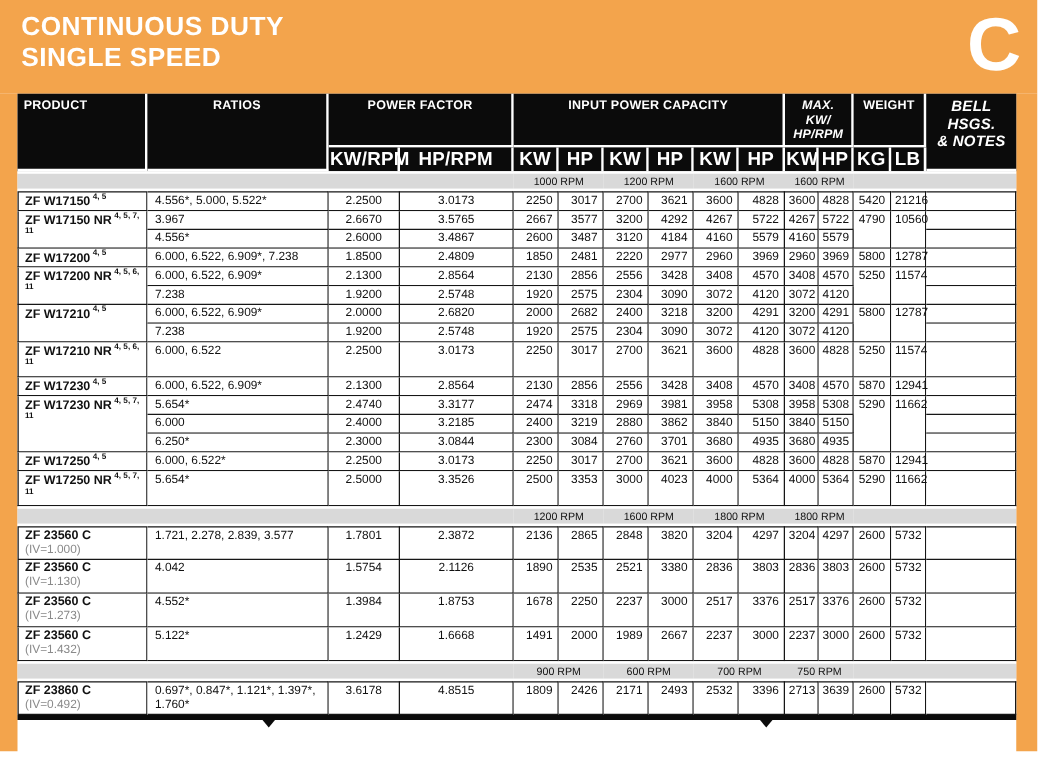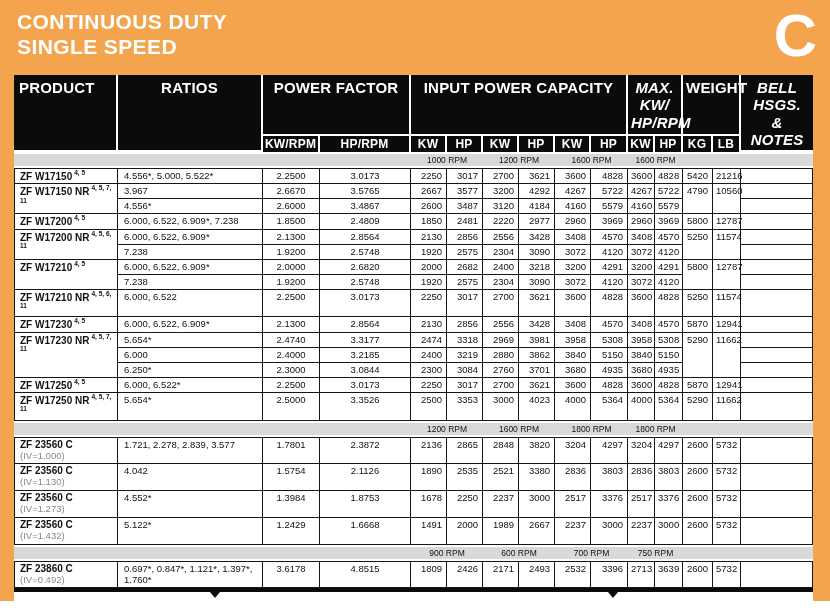--- a/index.html
+++ b/index.html
@@ -18,29 +18,29 @@
   .letter { position:absolute; right:13px; top:0; color:#fff; font-weight:bold;
             font-size:60px; line-height:72px; }
   .strip-left  { position:absolute; left:0;   top:75px; width:14px; height:533px; background:#F3A44C; }
   .strip-right { position:absolute; left:813px; top:75px; width:17px; height:533px; background:#F3A44C; }
 
   
   .twrap { position:absolute; left:14px; top:75px; width:799px; }
   table { width:799px; table-layout:fixed; border-collapse:separate; border-spacing:0; }
 
   thead th {
-    background:#0b0b0b; color:#fff; font-weight:bold; font-size:15px;
+    background:#0b0b0b; color:#fff; font-weight:bold; font-size:10px;
     border-right:2px solid #fff; border-bottom:2px solid #fff;
     padding:2px 3px; text-align:center; vertical-align:top; letter-spacing:0.2px;
   }
   thead tr.main th { height:24px; }
-  thead tr.sub  th { height:12px; font-size:12px; vertical-align:middle; border-bottom:none; padding:1px;margin-left:20px; }
+  thead tr.sub  th { height:12px; font-size:15px; vertical-align:middle; border-bottom:none; padding:1px;margin-left:20px; }
   th.h-product { text-align:left; padding-left:5px; padding-top:4px; }
   th.h-ratios, th.h-pf, th.h-ipc, th.h-max, th.h-weight { padding-top:4px; }
-  th.h-bell { font-size:15px; padding-top:4px; }
+  th.h-bell { font-size:12px; padding-top:4px; }
   th.no-r { border-right:none; }
   th .hline { display:block; line-height:1.15;font-style:italic; }
 
   tbody td {
     background:#fff; color:#111; font-size:9.5px;
     border-right:1.5px solid #161616; border-bottom:1.5px solid #161616;
     padding:1px 3px; vertical-align:top;
   }
   tr.rA td { height:15px; }
   tr.rB td { height:27px; }

